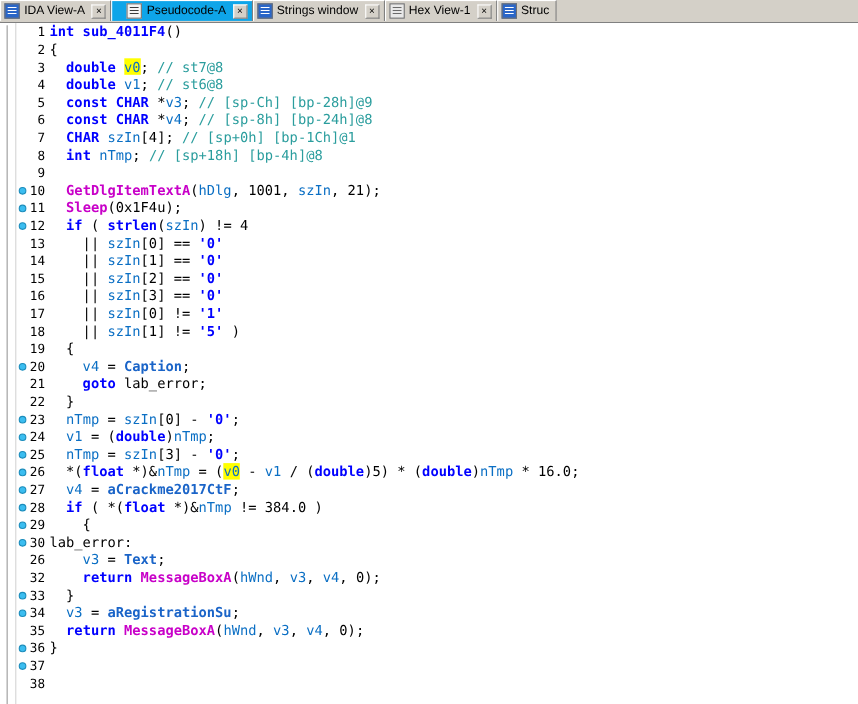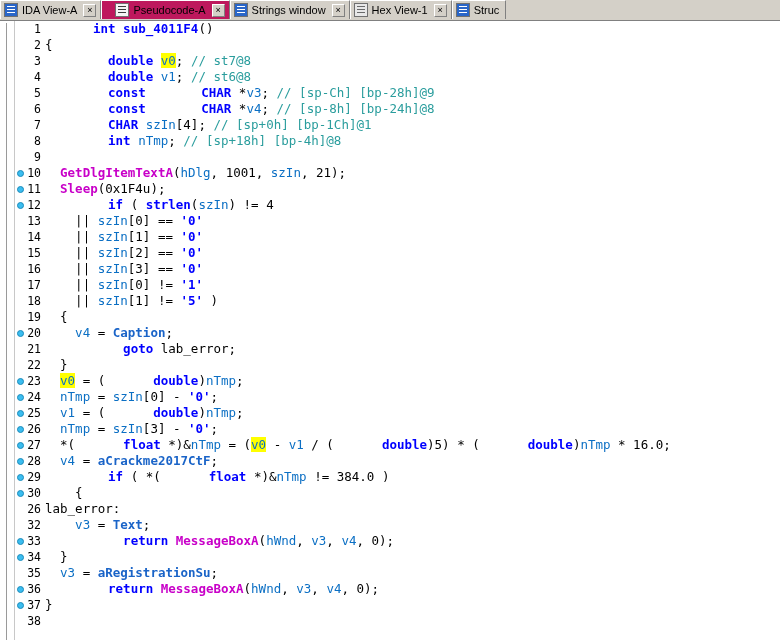--- a/index.html
+++ b/index.html
@@ -34,21 +34,21 @@
     border-top: 1px solid #ffffff;
     border-left: 1px solid #ffffff;
     font-family: "Liberation Sans", sans-serif;
     font-size: 11px;
     color: #000000;
     white-space: nowrap;
     height: 19px;
     box-sizing: border-box;
   }
   .tab.active {
-    background: #be185d;
+    background: #0ea5e9;
     border-top: 1px solid #ffffff;
     padding-left: 13px;
   }
   .tab-icon {
     width: 14px;
     height: 14px;
     flex: 0 0 14px;
     border: 1px solid #707070;
     box-sizing: border-box;
     position: relative;
@@ -142,21 +142,21 @@
     left: 2px;
     width: 7px;
     height: 7px;
     border-radius: 50%;
     background: #3bbdf0;
     border: 1px solid #1b8cbb;
     box-sizing: border-box;
   }
 
   
-  .kw   { color: #0000ff; font-weight: bold; margin-left: 48px; }
+  .kw   { color: #0000ff; font-weight: bold; }
   .fn   { color: #0000ff; font-weight: bold; text-align: center; }
   .api  { color: #c800c8; font-weight: bold; }
   .var  { color: #0b6fc4; }
   .cmt  { color: #2a9d9d; text-align: right; }
   .gl   { color: #1a64c8; font-weight: bold; }
   .hl   { background: #ffff00; }
   .chr  { color: #0000ff; font-weight: bold; }
   .plain { color: #000000; }
 </style>
 </head>
@@ -265,21 +265,20 @@
       <div class="line"><span class="plain">    || </span><span class="var">szIn</span><span class="plain">[0] == </span><span class="chr">'0'</span></div>
       <div class="line"><span class="plain">    || </span><span class="var">szIn</span><span class="plain">[1] == </span><span class="chr">'0'</span></div>
       <div class="line"><span class="plain">    || </span><span class="var">szIn</span><span class="plain">[2] == </span><span class="chr">'0'</span></div>
       <div class="line"><span class="plain">    || </span><span class="var">szIn</span><span class="plain">[3] == </span><span class="chr">'0'</span></div>
       <div class="line"><span class="plain">    || </span><span class="var">szIn</span><span class="plain">[0] != </span><span class="chr">'1'</span></div>
       <div class="line"><span class="plain">    || </span><span class="var">szIn</span><span class="plain">[1] != </span><span class="chr">'5'</span><span class="plain"> )</span></div>
       <div class="line"><span class="plain">  {</span></div>
       <div class="line"><span class="plain">    </span><span class="var">v4</span><span class="plain"> = </span><span class="gl">Caption</span><span class="plain">;</span></div>
       <div class="line"><span class="plain">    </span><span class="kw">goto</span><span class="plain"> </span><span class="plain">lab_error</span><span class="plain">;</span></div>
       <div class="line"><span class="plain">  }</span></div>
-      <div class="line"><span class="plain">  </span><span class="var hl">v0</span><span class="plain"> = (</span><span class="kw">double</span><span class="plain">)</span><span class="var">nTmp</span><span class="plain">;</span></div>
       <div class="line"><span class="plain">  </span><span class="var">nTmp</span><span class="plain"> = </span><span class="var">szIn</span><span class="plain">[0] - </span><span class="chr">'0'</span><span class="plain">;</span></div>
       <div class="line"><span class="plain">  </span><span class="var">v1</span><span class="plain"> = (</span><span class="kw">double</span><span class="plain">)</span><span class="var">nTmp</span><span class="plain">;</span></div>
       <div class="line"><span class="plain">  </span><span class="var">nTmp</span><span class="plain"> = </span><span class="var">szIn</span><span class="plain">[3] - </span><span class="chr">'0'</span><span class="plain">;</span></div>
       <div class="line"><span class="plain">  *(</span><span class="kw">float</span><span class="plain"> *)&amp;</span><span class="var">nTmp</span><span class="plain"> = (</span><span class="var hl">v0</span><span class="plain"> - </span><span class="var">v1</span><span class="plain"> / (</span><span class="kw">double</span><span class="plain">)5) * (</span><span class="kw">double</span><span class="plain">)</span><span class="var">nTmp</span><span class="plain"> * 16.0;</span></div>
       <div class="line"><span class="plain">  </span><span class="var">v4</span><span class="plain"> = </span><span class="gl">aCrackme2017CtF</span><span class="plain">;</span></div>
       <div class="line"><span class="plain">  </span><span class="kw">if</span><span class="plain"> ( *(</span><span class="kw">float</span><span class="plain"> *)&amp;</span><span class="var">nTmp</span><span class="plain"> != 384.0 )</span></div>
       <div class="line"><span class="plain">    {</span></div>
       <div class="line"><span class="plain">lab_error:</span></div>
       <div class="line"><span class="plain">    </span><span class="var">v3</span><span class="plain"> = </span><span class="gl">Text</span><span class="plain">;</span></div>
       <div class="line"><span class="plain">    </span><span class="kw">return</span><span class="plain"> </span><span class="api">MessageBoxA</span><span class="plain">(</span><span class="var">hWnd</span><span class="plain">, </span><span class="var">v3</span><span class="plain">, </span><span class="var">v4</span><span class="plain">, 0);</span></div>

